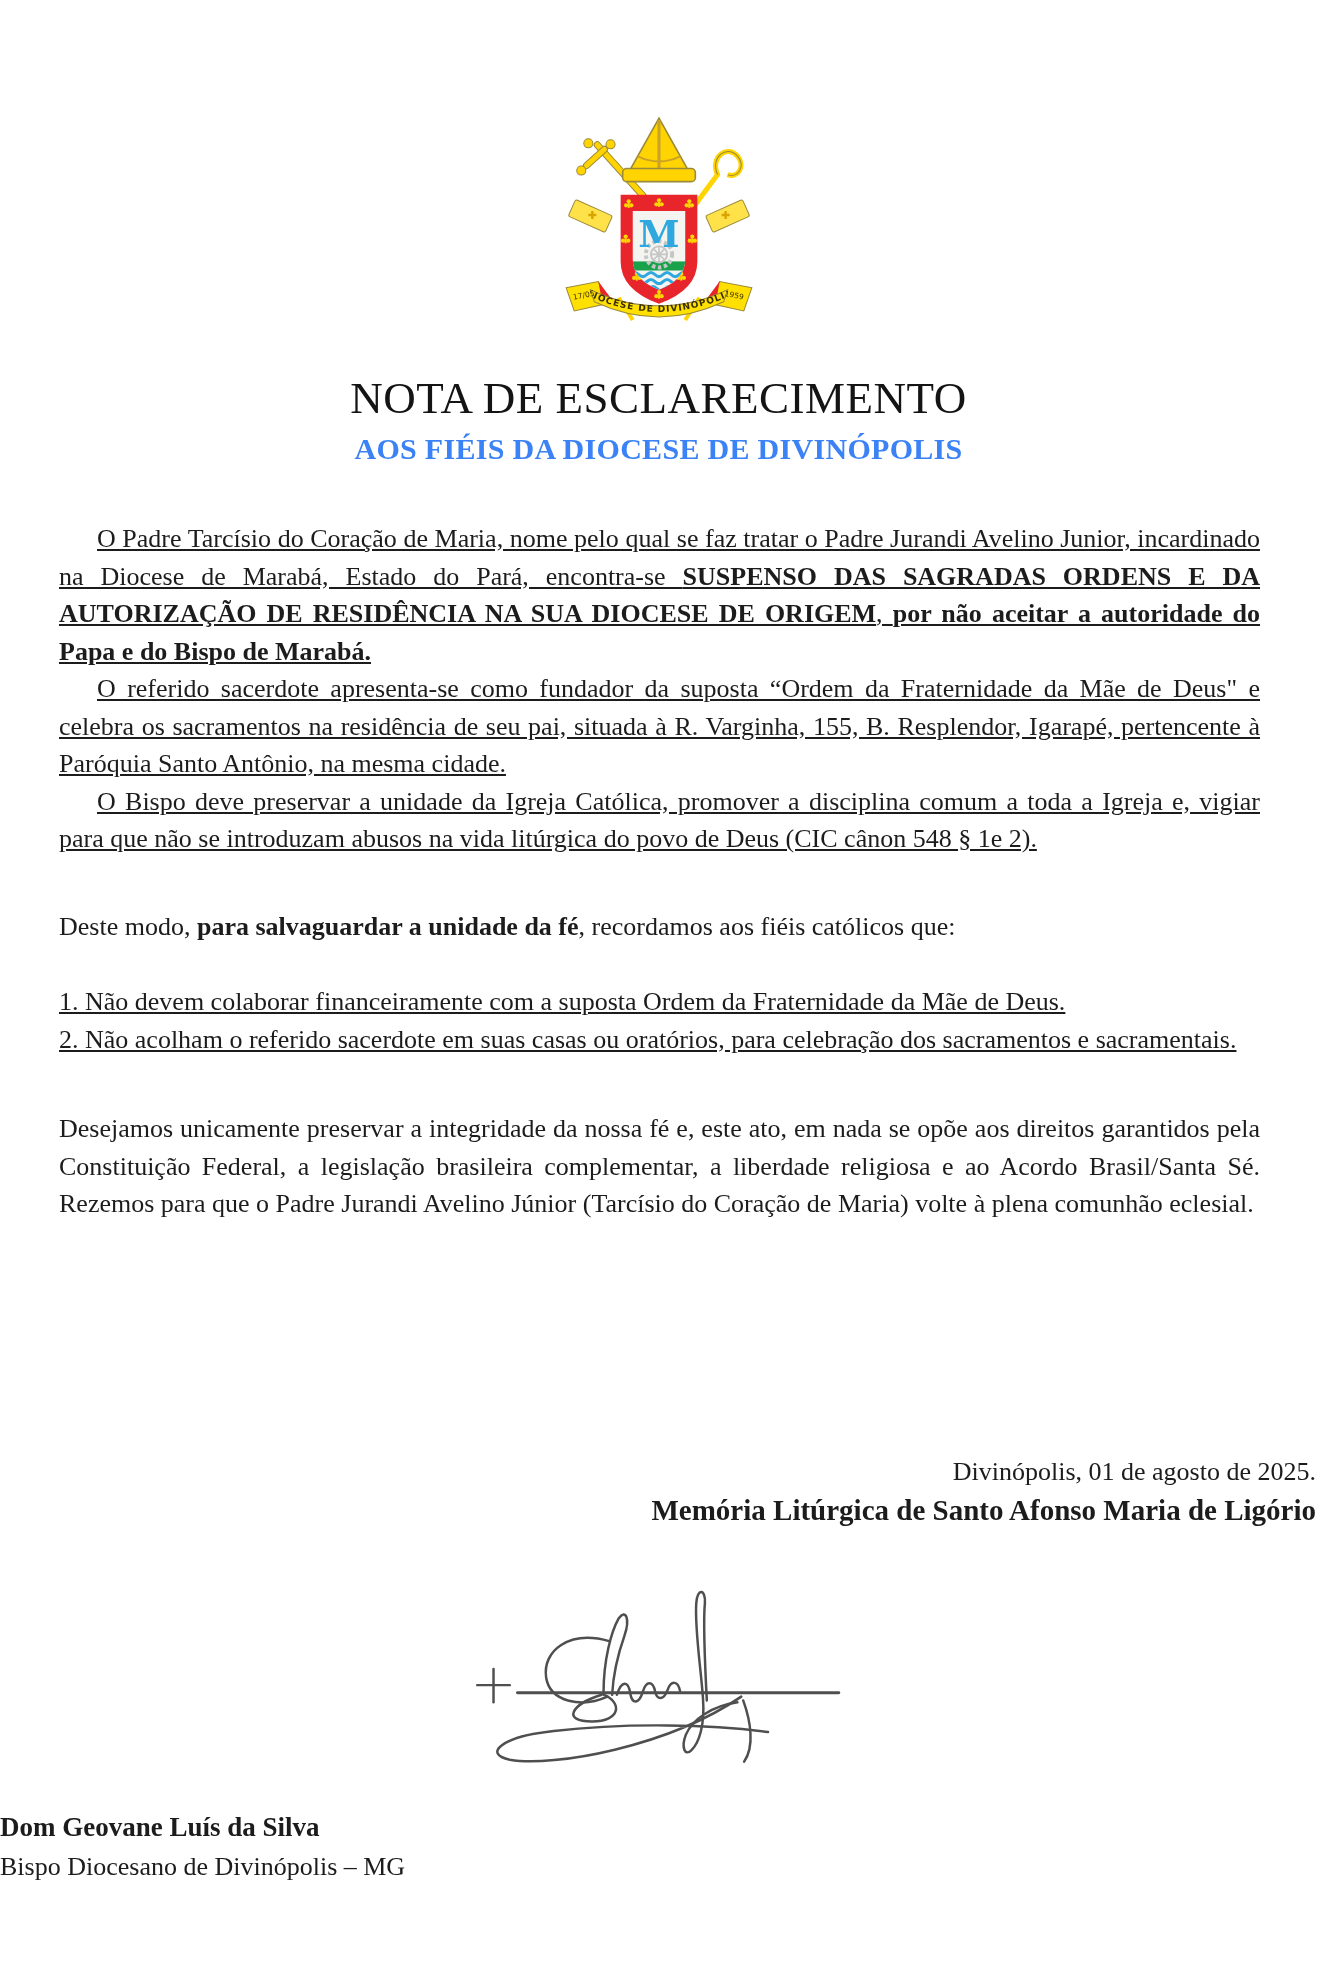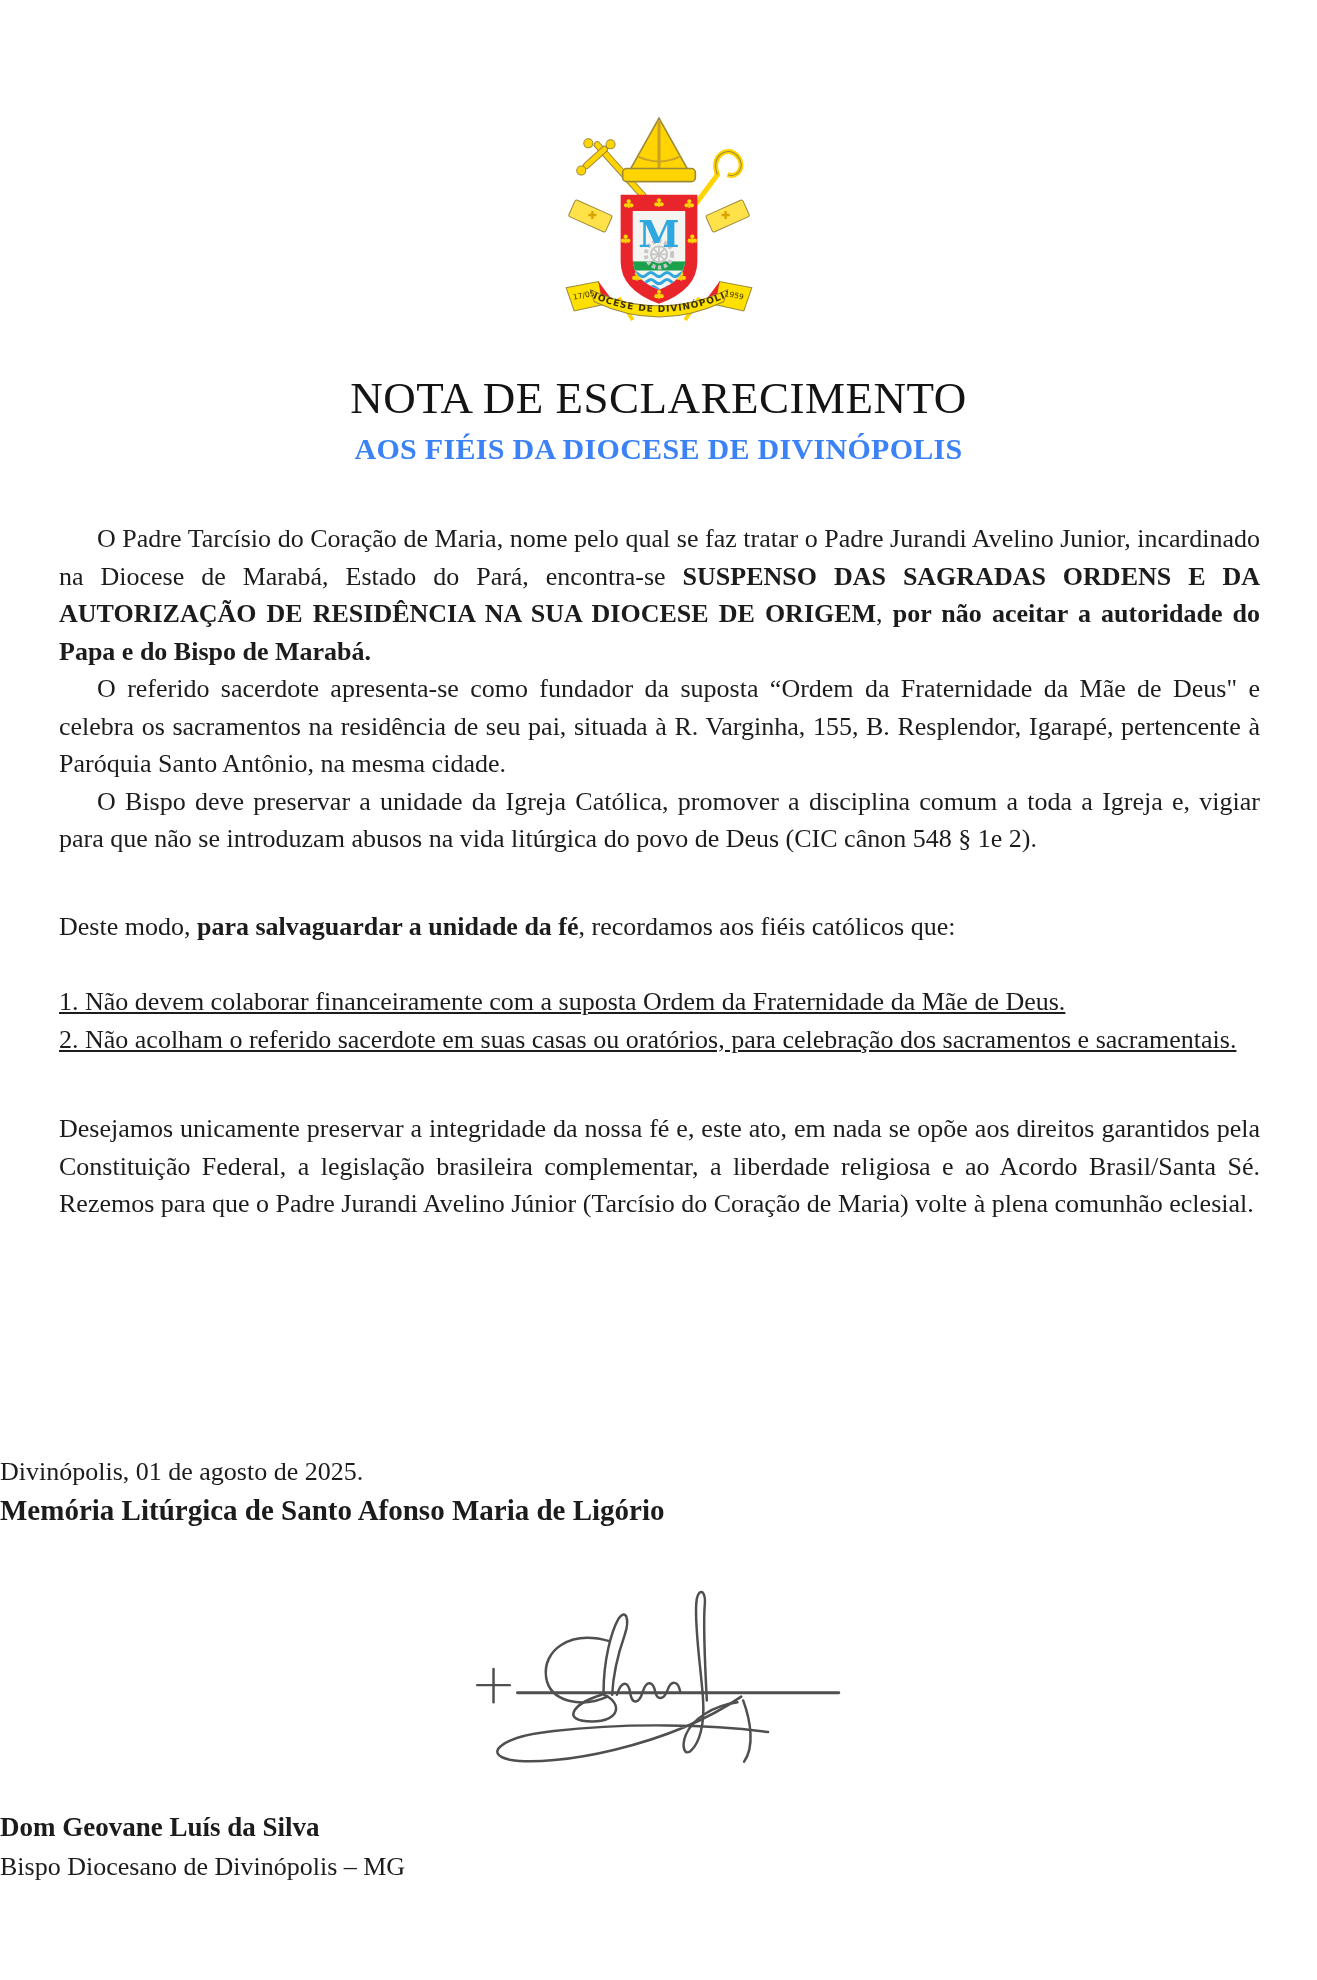--- a/index.html
+++ b/index.html
@@ -18,27 +18,27 @@
     font-family:"Liberation Serif", serif;color:#141414;
   }
   .doc-subtitle{
     margin:8px 0 0;font-size:30px;font-weight:700;letter-spacing:.3px;color:#3b82f6;
   }
   .body-text{
     position:absolute;top:520px;left:59px;right:57px;
     font-size:26px;line-height:37.5px;text-align:justify;color:#1c1c1c;
   }
   .body-text p{margin:0;}
-  .indent{text-indent:38px;}
+  .indent{text-indent:38px;text-decoration:underline;}
   .p-deste{margin-top:50px !important;}
   .list{margin-top:38px;text-decoration:underline;}
   .p-desejamos{margin-top:52px !important;}
   .bold{font-weight:700;}
   .closing{
-    position:absolute;top:1452px;left:0;right:1px;text-align:left;
+    position:absolute;top:1452px;left:0;right:1px;text-align:right;
     font-size:26px;line-height:39px;
   }
   .memoria{font-weight:700;font-size:29px;}
   .signature-wrap{position:absolute;top:1578px;left:50%;transform:translateX(-50%);}
   .signer-block{position:absolute;top:1812px;left:0;right:0;}
   .signer-name{font-weight:700;font-size:27px;margin:0;}
   .signer-role{font-size:26px;margin:9px 0 0;}
 </style>
 </head>
 <body>

